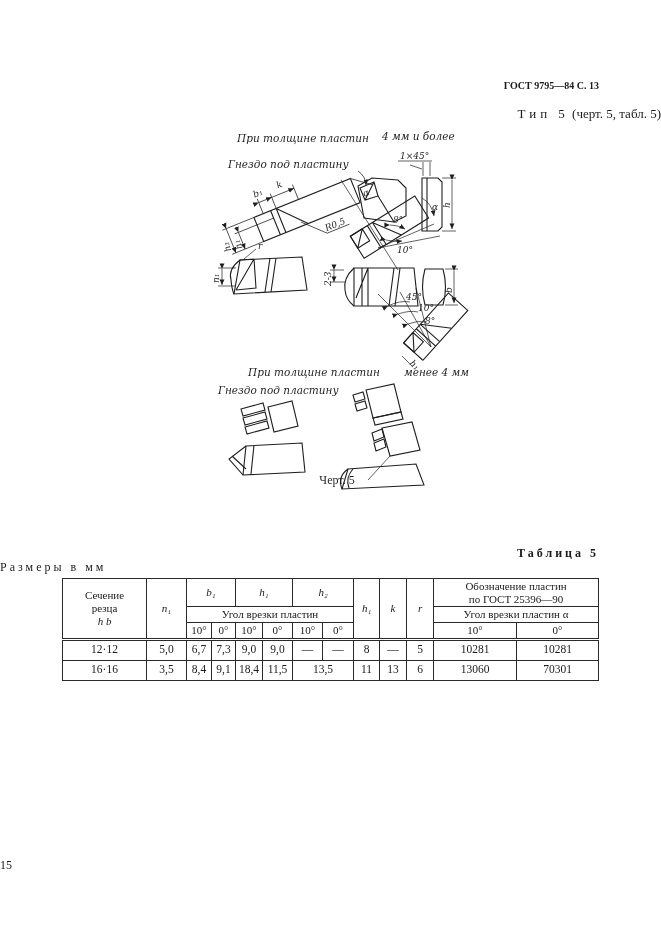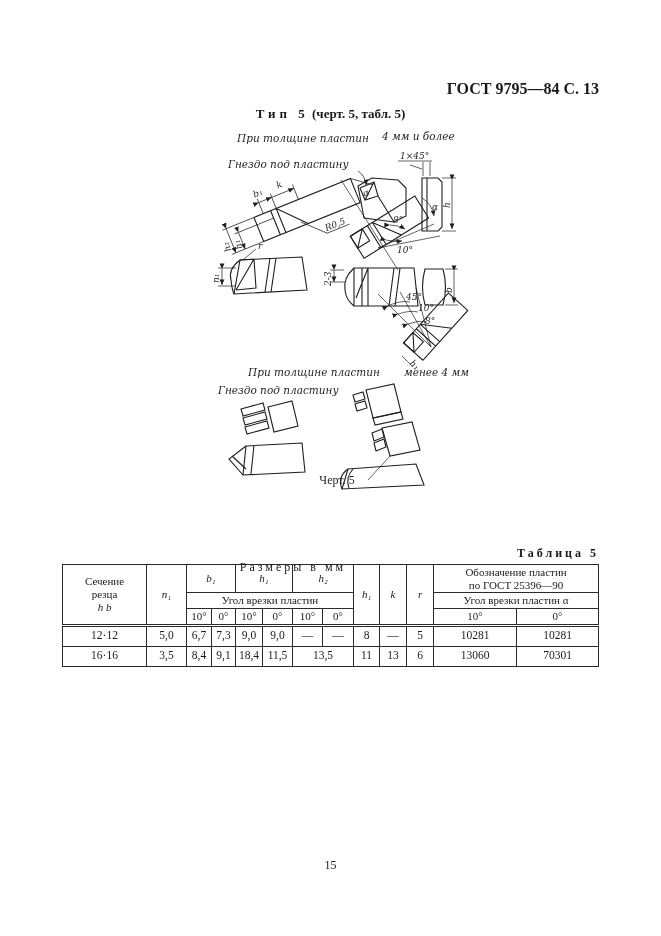--- a/index.html
+++ b/index.html
@@ -1,32 +1,32 @@
 <!DOCTYPE html>
 <html><head>
 <meta charset="utf-8">
 <style>
   html,body{margin:0;padding:0;background:#e8e8e8;}
   .page{position:relative;width:661px;height:936px;margin:0 auto;background:#ffffff;
         font-family:"Liberation Serif","DejaVu Serif",serif;color:#1a1a1a;overflow:hidden;}
-  .gost-header{position:absolute;top:80px;right:62px;font-weight:bold;font-size:16px;margin-left:12px;}
-  .fig-title{position:absolute;top:106px;left:0;width:661px;text-align:center;font-weight:bold;font-size:13px;}
+  .gost-header{position:absolute;top:80px;right:62px;font-weight:bold;font-size:10px;margin-left:12px;}
+  .fig-title{position:absolute;top:106px;left:0;width:661px;text-align:right;font-weight:normal;font-size:13px;}
   .fig-title .sp{letter-spacing:4px;}
   .figure-svg{position:absolute;left:60px;top:128px;}
   .tbl-caption{position:absolute;top:546px;right:62px;font-size:12px;letter-spacing:3px;font-weight:bold;}
-  .tbl-units{position:absolute;top:560px;left:0;width:586px;text-align:center;font-size:12px;letter-spacing:3px;}
-  .dim-table{position:absolute;left:62px;top:564px;width:536px;border-collapse:collapse;
+  .tbl-units{position:absolute;top:560px;left:0;width:586px;text-align:left;font-size:12px;letter-spacing:3px;}
+  .dim-table{position:absolute;left:62px;top:578px;width:536px;border-collapse:collapse;
              font-size:11px;table-layout:fixed;}
   .dim-table th,.dim-table td{border:1px solid #2a2a2a;text-align:center;vertical-align:middle;
              padding:1px 1px;font-weight:normal;line-height:1.15;}
   .dim-table .hdr-last{border-bottom:3px double #2a2a2a;}
   .dim-table .sym{font-style:italic;}
   .dim-table td{height:17px;font-size:11.5px;}
   .sec-sub{font-style:italic;font-family:Liberation Serif, serif;}
-  .page-num{position:absolute;top:858px;left:0;width:661px;text-align:center;font-size:12px;}
+  .page-num{position:absolute;top:858px;left:0;width:661px;font-size:12px;}
   svg text{fill:#1f1f1f;}
   .lbl{font-family:"DejaVu Serif","DejaVu Sans",serif;font-style:italic;font-size:10.5px;}
   .ann{font-family:"DejaVu Serif","DejaVu Sans",serif;font-style:italic;font-size:9px;}
   .cap{font-family:"Liberation Serif",serif;font-style:normal;font-size:12px;}
   .ln{stroke:#1f1f1f;stroke-width:1.1;fill:none;}
   .tn{stroke:#1f1f1f;stroke-width:0.7;fill:none;}
 </style>
 </head>
 <body>
 

